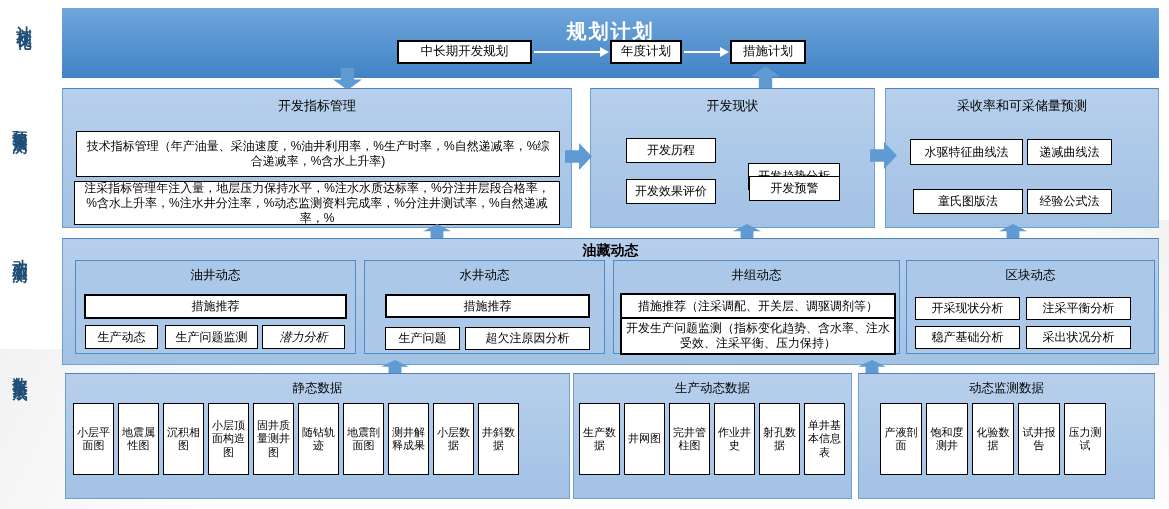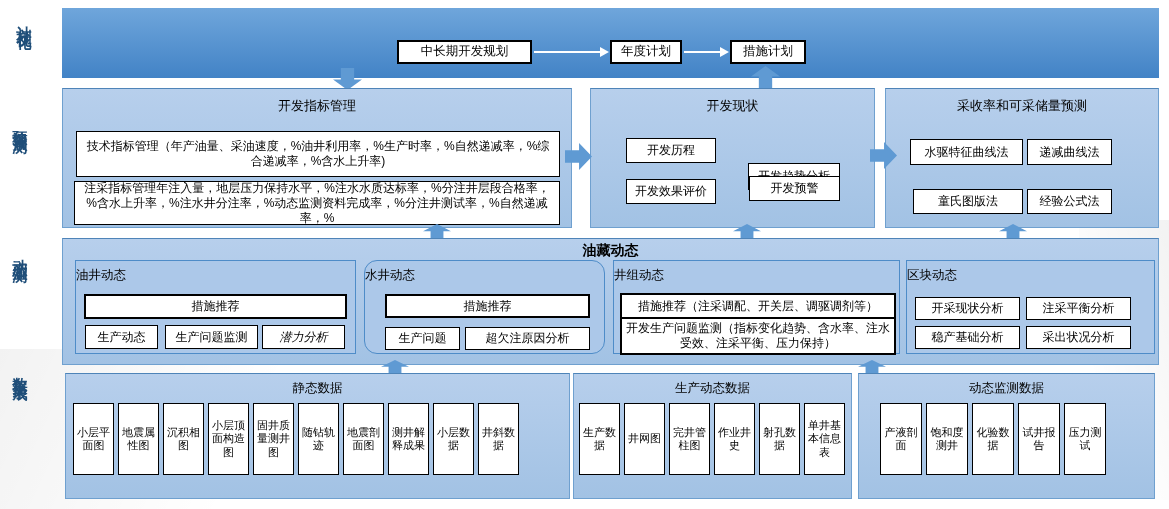--- a/index.html
+++ b/index.html
@@ -31,21 +31,21 @@
   .container{
     position:absolute;box-sizing:border-box;
     background:linear-gradient(180deg,#B7CFEC 0%,#A2C2E4 100%);
     border:1px solid #6FA0CF;border-top-color:#4E84B8;
   }
   .ctitle{position:absolute;left:0;right:0;text-align:center;font-size:13px;color:#000;}
   .sub{
     position:absolute;box-sizing:border-box;
     background:#ACC8E9;border:1px solid #4E8CC8;
   }
-  .stitle{position:absolute;left:0;right:0;text-align:left;font-size:12.5px;color:#000;}
+  .stitle{position:absolute;left:0;right:0;text-align:center;font-size:12.5px;color:#000;}
   .arrow{position:absolute;background:#5F9AD3;}
   .a-up{clip-path:polygon(50% 0,100% 48%,73% 48%,73% 100%,27% 100%,27% 48%,0 48%);}
   .a-down{clip-path:polygon(27% 0,73% 0,73% 52%,100% 52%,50% 100%,0 52%,27% 52%);}
   .a-right{clip-path:polygon(0 27%,52% 27%,52% 0,100% 50%,52% 100%,52% 73%,0 73%);}
   .wline{position:absolute;height:2px;background:#fff;}
   .wtri{
     position:absolute;width:0;height:0;
     border-top:5px solid transparent;border-bottom:5px solid transparent;
     border-left:9px solid #fff;
   }
@@ -62,20 +62,21 @@
 
 <div class="deco" style="left:0;bottom:0;width:420px;height:160px;background:linear-gradient(115deg,rgba(0,0,0,0.05),rgba(0,0,0,0) 60%);"></div>
 <div class="deco" style="right:0;top:220px;width:90px;height:280px;background:linear-gradient(250deg,rgba(0,0,0,0.05),rgba(0,0,0,0) 70%);"></div>
 
 <div class="vlabel" style="left:17px;top:14px;">计划优化</div>
 <div class="vlabel" style="left:13px;top:118px;">预警预测</div>
 <div class="vlabel" style="left:13px;top:247px;">动态监测</div>
 <div class="vlabel" style="left:13px;top:365px;">数据集成</div>
 
 <div class="topbar">
+  <div class="topbar-title">规划计划</div>
   <div class="wbox thick" style="left:335px;top:32px;width:135px;height:24px;font-size:12.5px;">中长期开发规划</div>
   <div class="wbox thick" style="left:548px;top:32px;width:72px;height:24px;font-size:12.5px;">年度计划</div>
   <div class="wbox thick" style="left:668px;top:32px;width:76px;height:24px;font-size:12.5px;">措施计划</div>
   <div class="wline" style="left:472px;top:43px;width:66px;"></div>
   <div class="wtri" style="left:538px;top:39px;"></div>
   <div class="wline" style="left:622px;top:43px;width:36px;"></div>
   <div class="wtri" style="left:658px;top:39px;"></div>
 </div>
 
 <div class="arrow a-down" style="left:333px;top:68px;width:29px;height:22px;"></div>
@@ -114,21 +115,21 @@
   <div class="ctitle" style="top:3px;font-weight:bold;font-size:14px;">油藏动态</div>
 
   <div class="sub" style="left:12px;top:21px;width:281px;height:94px;">
     <div class="stitle" style="top:6px;">油井动态</div>
     <div class="wbox thick" style="left:8px;top:33px;width:263px;height:25px;">措施推荐</div>
     <div class="wbox" style="left:9px;top:64px;width:73px;height:24px;">生产动态</div>
     <div class="wbox" style="left:89px;top:64px;width:93px;height:24px;">生产问题监测</div>
     <div class="wbox" style="left:186px;top:64px;width:83px;height:24px;font-style:italic;">潜力分析</div>
   </div>
 
-  <div class="sub" style="left:301px;top:21px;width:241px;height:94px;border-radius:13px;">
+  <div class="sub" style="left:301px;top:21px;width:241px;height:94px;">
     <div class="stitle" style="top:6px;">水井动态</div>
     <div class="wbox thick" style="left:20px;top:33px;width:205px;height:24px;">措施推荐</div>
     <div class="wbox" style="left:20px;top:66px;width:75px;height:23px;">生产问题</div>
     <div class="wbox" style="left:100px;top:66px;width:125px;height:23px;">超欠注原因分析</div>
   </div>
 
   <div class="sub" style="left:550px;top:21px;width:287px;height:94px;">
     <div class="stitle" style="top:6px;">井组动态</div>
     <div class="wbox thick" style="left:6px;top:32px;width:276px;height:26px;">措施推荐（注采调配、开关层、调驱调剂等）</div>
     <div class="wbox thick" style="left:6px;top:56px;width:276px;height:38px;">开发生产问题监测（指标变化趋势、含水率、注水受效、注采平衡、压力保持）</div>

